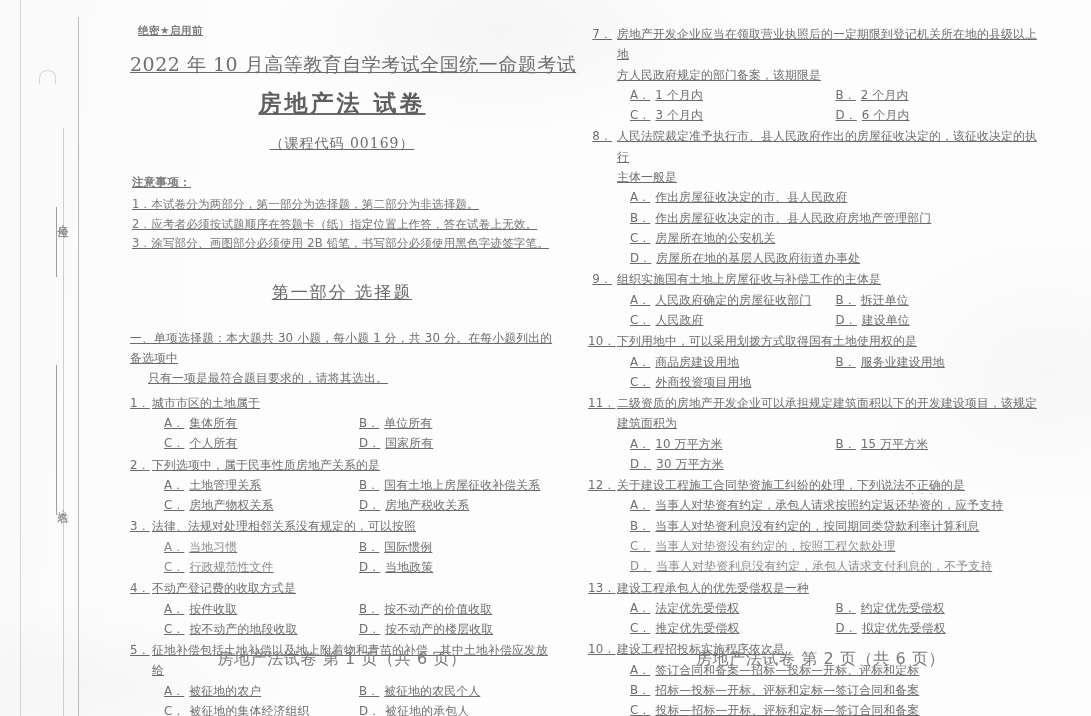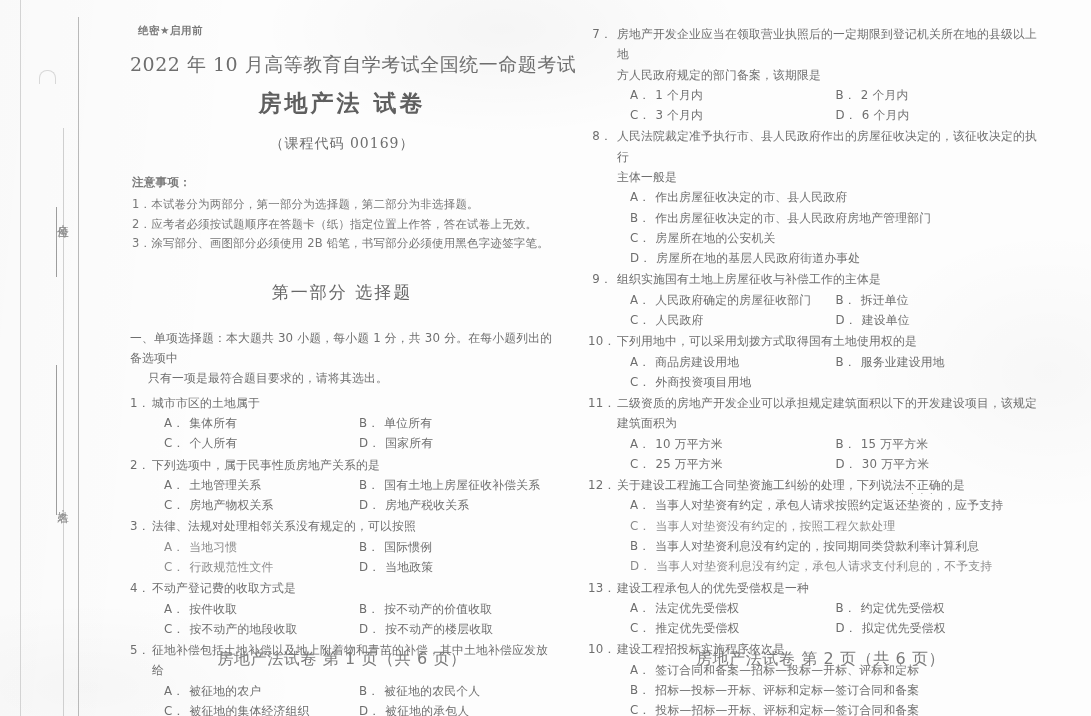--- a/index.html
+++ b/index.html
@@ -78,20 +78,21 @@
   }
   .vline-seat { top: 207px; height: 70px; }
   .vline-name { top: 365px; height: 150px; }
 
   
   .pages {
     position: absolute;
     left: 0; top: 0;
     width: 1091px; height: 632px;
     display: flex;
+    text-decoration: underline;
   }
   .page {
     position: relative;
     height: 716px;
     box-sizing: border-box;
   }
   .page-left  { width: 580px; padding: 24px 26px 0 130px; }
   .page-right { width: 511px; padding: 24px 50px 0 8px; }
 
   
@@ -400,34 +401,33 @@
       <div class="q-stem">
         <span class="q-num">11．</span>
         <span class="q-text">
           <span>二级资质的房地产开发企业可以承担规定建筑面积以下的开发建设项目，该规定</span>
           <span class="cont">建筑面积为</span>
         </span>
       </div>
       <div class="opts opts-2col">
         <div class="opt"><span class="lab">A．</span><span>10 万平方米</span></div>
         <div class="opt"><span class="lab">B．</span><span>15 万平方米</span></div>
-        <div class="opt"><span class="lab">C．</span><span>25 万平方米</span></div>
         <div class="opt"><span class="lab">D．</span><span>30 万平方米</span></div>
       </div>
     </div>
 
     <div class="q">
       <div class="q-stem">
         <span class="q-num">12．</span>
         <span class="q-text"><span>关于建设工程施工合同垫资施工纠纷的处理，下列说法</span><span class="emph">不正确</span><span>的是</span></span>
       </div>
       <div class="opts opts-1col">
         <div class="opt"><span class="lab">A．</span><span>当事人对垫资有约定，承包人请求按照约定返还垫资的，应予支持</span></div>
+        <div class="opt"><span class="lab">B．</span><span>当事人对垫资利息没有约定的，按同期同类贷款利率计算利息</span></div>
         <div class="opt faded"><span class="lab">C．</span><span>当事人对垫资没有约定的，按照工程欠款处理</span></div>
-        <div class="opt"><span class="lab">B．</span><span>当事人对垫资利息没有约定的，按同期同类贷款利率计算利息</span></div>
         <div class="opt faded"><span class="lab">D．</span><span>当事人对垫资利息没有约定，承包人请求支付利息的，不予支持</span></div>
       </div>
     </div>
 
     <div class="q">
       <div class="q-stem">
         <span class="q-num">13．</span>
         <span class="q-text">建设工程承包人的优先受偿权是一种</span>
       </div>
       <div class="opts opts-2col">

